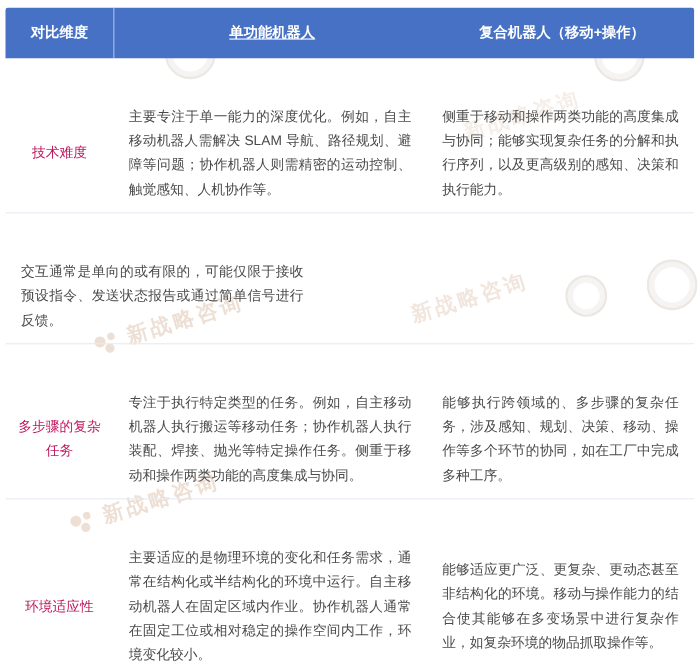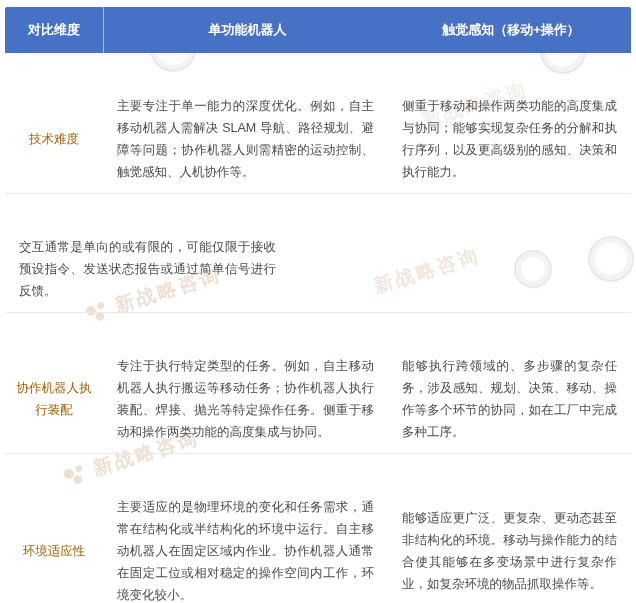--- a/index.html
+++ b/index.html
@@ -14,32 +14,32 @@
     position:absolute;left:5px;top:7px;width:626px;z-index:2;
   }
   .thead{
     display:flex;align-items:stretch;
     background:#4671c4;color:#ffffff;
     font-weight:bold;font-size:13px;
     height:46px;border-radius:2px 2px 0 0;
   }
   .hcell{display:flex;align-items:center;justify-content:center;text-align:left;}
   .hcell.c1{width:98px;border-right:1px solid rgba(255,255,255,.55);}
-  .hcell.c2{width:287px;}
+  .hcell.c2{width:287px;text-decoration:underline;}
   .hcell.c3{flex:1;}
   .trow{
     display:flex;align-items:center;
     border-bottom:1px solid #e8eaf1;
     padding:10px 0;
     font-size:12.5px;line-height:22px;
   }
   .trow.last{border-bottom:2px solid #be185d;padding:7px 0 9px 0;}
   .cell{box-sizing:border-box;margin-top:32px;}
   .cell.dim{
-    width:98px;text-align:center;padding:0 10px;color:#a16207;
+    width:98px;text-align:center;padding:0 10px;color:#be185d;
   }
   .cell.single{width:287px;padding:0 16px 0 14px;text-align:justify;}
   .cell.comp{flex:1;padding:0 14px 0 12px;text-align:justify;}
 
   
   .wm{position:absolute;z-index:1;pointer-events:none;user-select:none;}
   .wm-text{
     font-size:19px;font-weight:bold;letter-spacing:3px;
     color:rgba(216,185,160,.45);
     transform:rotate(-17deg);white-space:nowrap;
@@ -92,35 +92,35 @@
 
 <div class="wm wm-text" style="left:420px;top:92px;opacity:.55;">
   <span>新战略咨询</span>
 </div>
 
 <div class="table-wrap">
 
   <div class="thead">
     <div class="hcell c1">对比维度</div>
     <div class="hcell c2">单功能机器人</div>
-    <div class="hcell c3">触觉感知（移动+操作）</div>
+    <div class="hcell c3">复合机器人（移动+操作）</div>
   </div>
 
   <div class="trow">
     <div class="cell dim">技术难度</div>
     <div class="cell single">主要专注于单一能力的深度优化。例如，自主移动机器人需解决 SLAM 导航、路径规划、避障等问题；协作机器人则需精密的运动控制、触觉感知、人机协作等。</div>
     <div class="cell comp">侧重于移动和操作两类功能的高度集成与协同；能够实现复杂任务的分解和执行序列，以及更高级别的感知、决策和执行能力。</div>
   </div>
 
   <div class="trow">
     <div class="cell single">交互通常是单向的或有限的，可能仅限于接收预设指令、发送状态报告或通过简单信号进行反馈。</div>
   </div>
 
   <div class="trow">
-    <div class="cell dim">协作机器人执行装配</div>
+    <div class="cell dim">多步骤的复杂任务</div>
     <div class="cell single">专注于执行特定类型的任务。例如，自主移动机器人执行搬运等移动任务；协作机器人执行装配、焊接、抛光等特定操作任务。侧重于移动和操作两类功能的高度集成与协同。</div>
     <div class="cell comp">能够执行跨领域的、多步骤的复杂任务，涉及感知、规划、决策、移动、操作等多个环节的协同，如在工厂中完成多种工序。</div>
   </div>
 
   <div class="trow">
     <div class="cell dim">环境适应性</div>
     <div class="cell single">主要适应的是物理环境的变化和任务需求，通常在结构化或半结构化的环境中运行。自主移动机器人在固定区域内作业。协作机器人通常在固定工位或相对稳定的操作空间内工作，环境变化较小。</div>
     <div class="cell comp">能够适应更广泛、更复杂、更动态甚至非结构化的环境。移动与操作能力的结合使其能够在多变场景中进行复杂作业，如复杂环境的物品抓取操作等。</div>
   </div>
 

